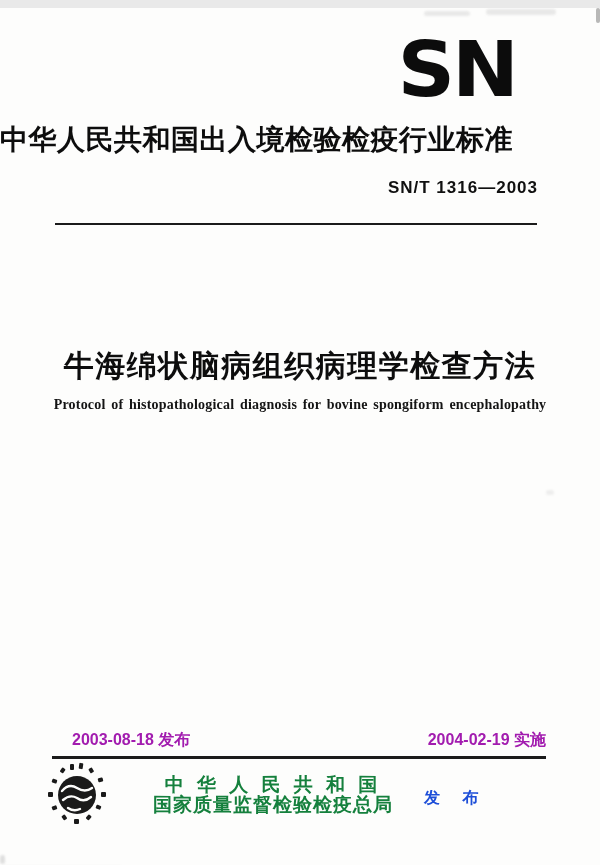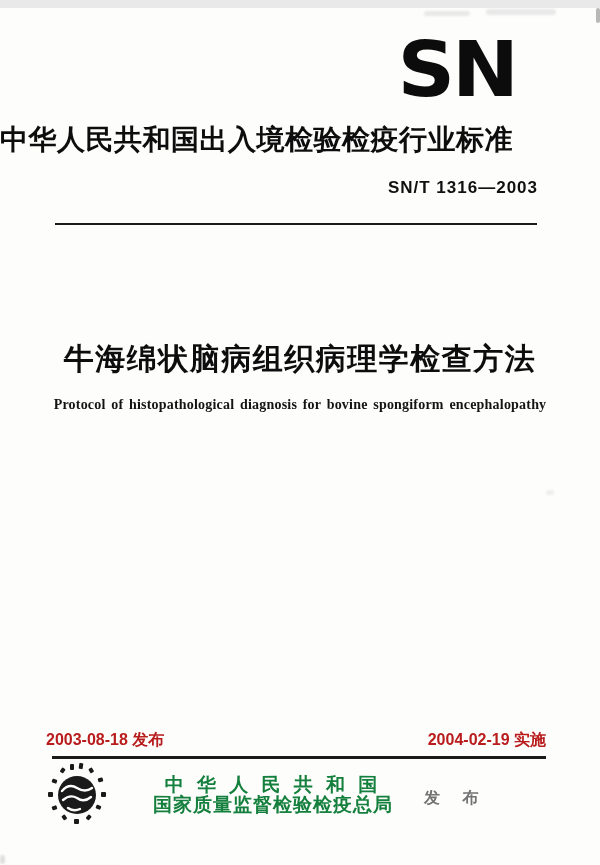--- a/index.html
+++ b/index.html
@@ -70,21 +70,21 @@
 
   .rule {
     position: absolute;
     background: #1b1b1b;
   }
   .rule.top-rule { top: 215px; left: 55px; width: 482px; height: 2px; }
   .rule.bottom-rule { top: 748px; left: 52px; width: 494px; height: 3px; }
 
   .title-cn {
     position: absolute;
-    top: 331px;
+    top: 338px;
     left: 0;
     width: 100%;
     margin: 0;
     text-align: center;
     font-size: 30px;
     font-weight: bold;
     letter-spacing: 1.5px;
     white-space: nowrap;
     color: #0d0d0d;
   }
@@ -100,27 +100,27 @@
     font-family: Liberation Serif, serif;
     letter-spacing: 0.2px;
     word-spacing: 2px;
     white-space: nowrap;
     color: #141414;
   }
 
   .dates-row {
     position: absolute;
     top: 722px;
-    left: 46px;
+    left: 72px;
     right: 54px;
     display: flex;
     justify-content: space-between;
     font-size: 16px;
     font-weight: bold;
-    color: #b91c1c;
+    color: #a21caf;
   }
 
   .issuer-block {
     position: absolute;
     top: 754px;
     left: 46px;
     display: flex;
     align-items: center;
   }
   .emblem {
@@ -148,21 +148,21 @@
     line-height: 1.0;
     margin-top: 1px;
   }
   .publish-label {
     margin-left: 24px;
     margin-top: 8px;
     font-size: 16px;
     font-weight: bold;
     letter-spacing: 9px;
     white-space: nowrap;
-    color: #737373;
+    color: #1d4ed8;
   }
 </style>
 </head>
 <body>
 
 <div class="page">
 
   <div class="smudge tr1"></div>
   <div class="smudge tr2"></div>
   <div class="smudge corner"></div>

